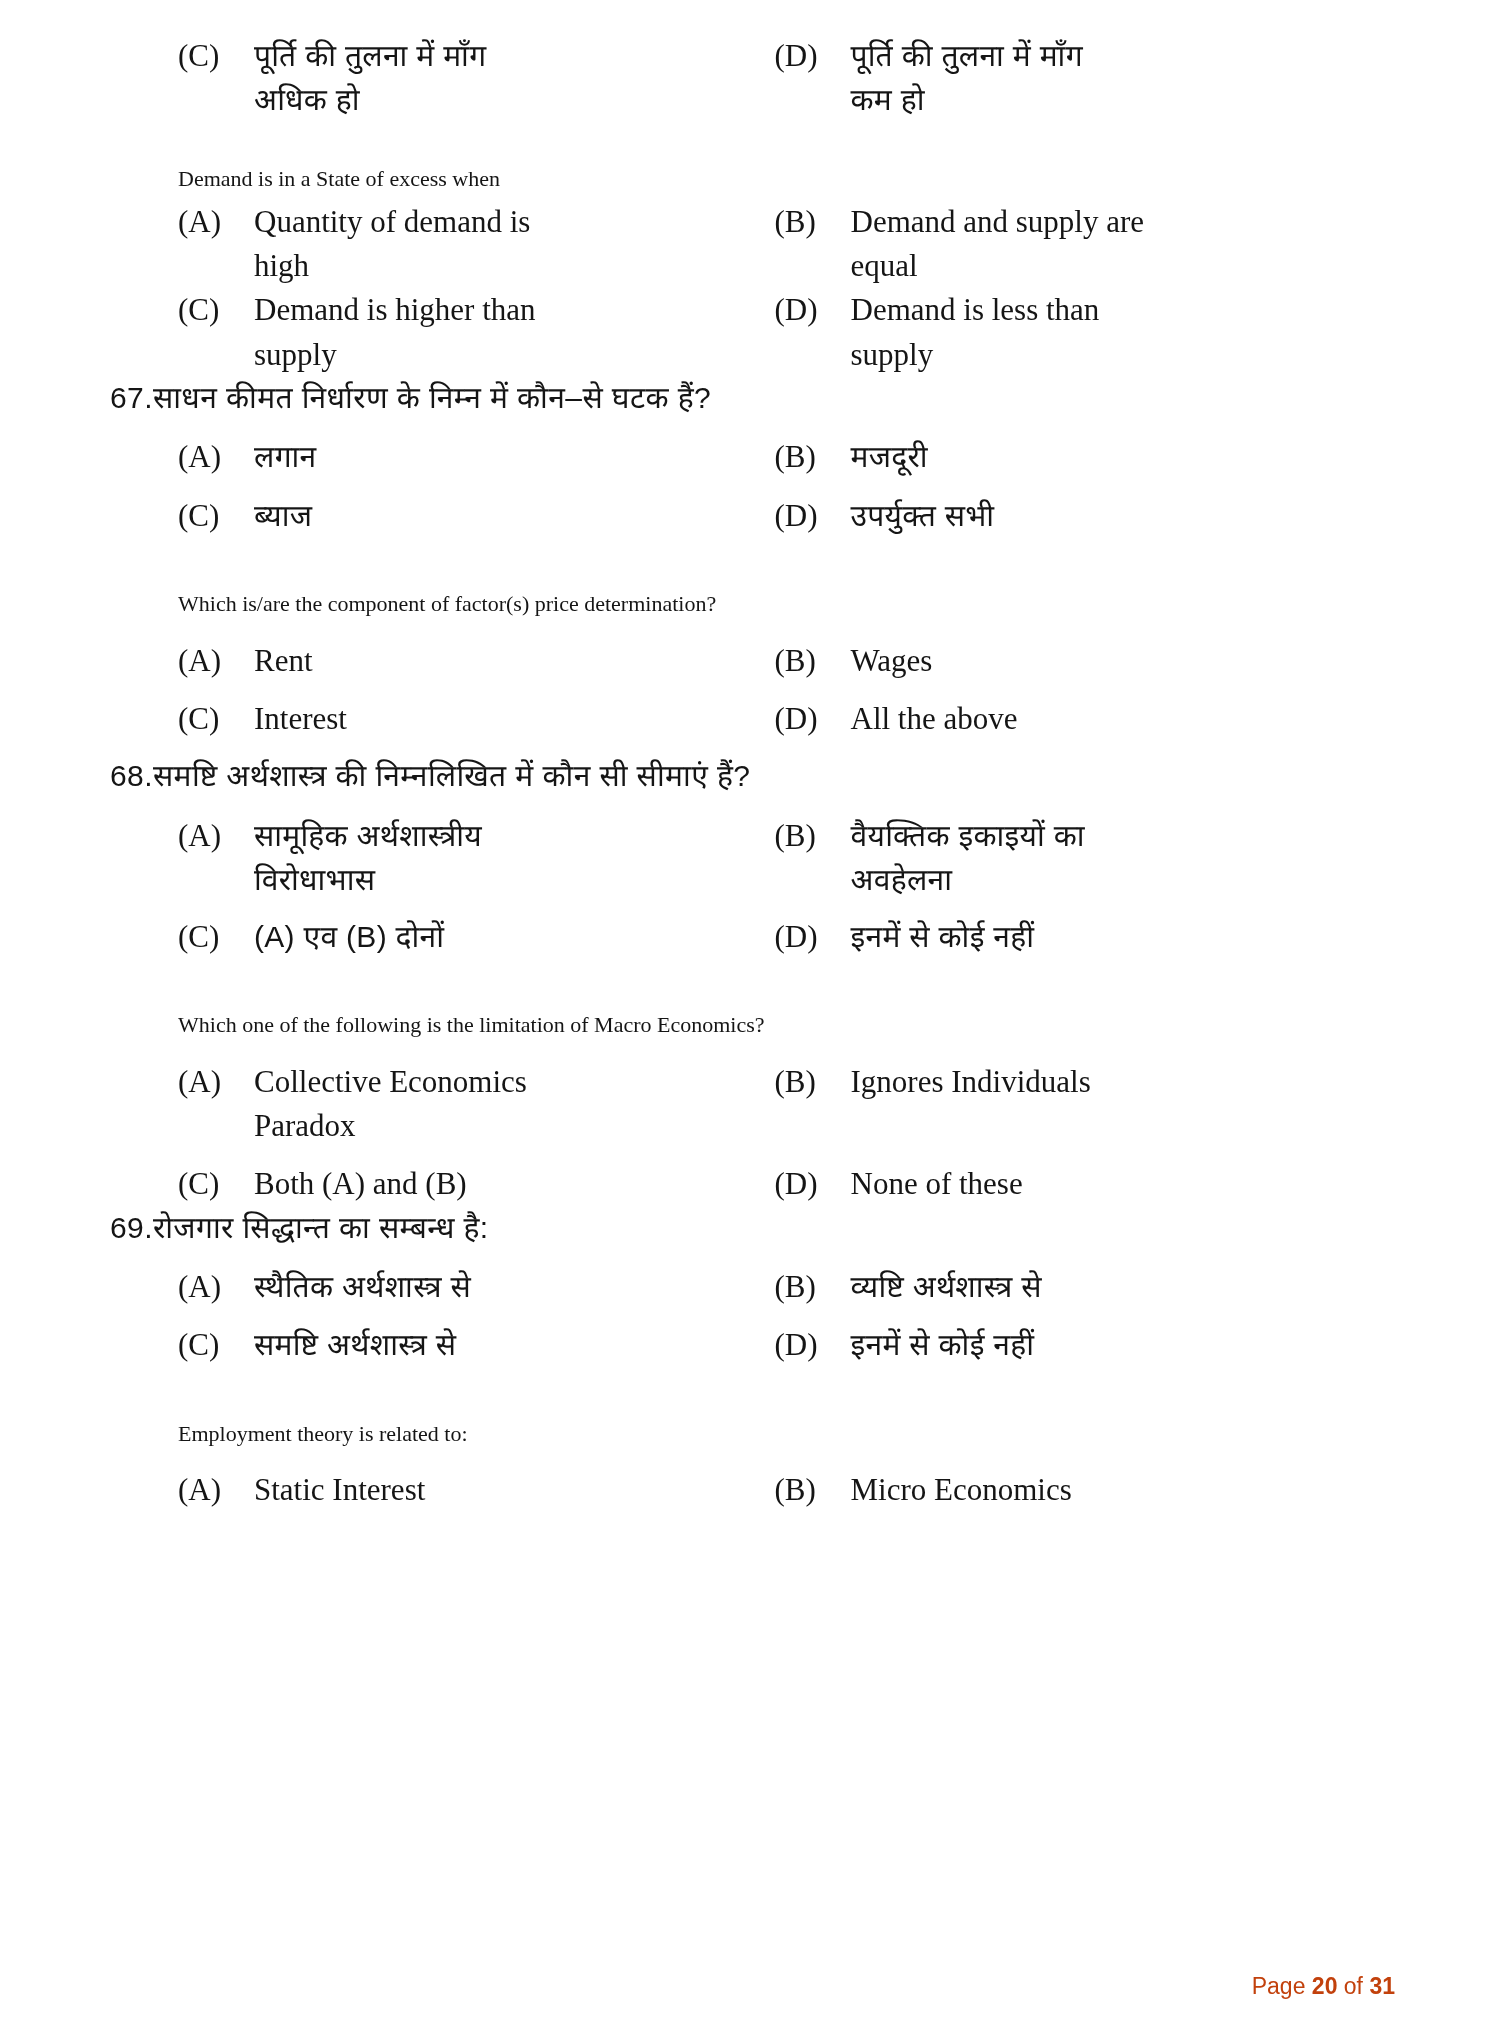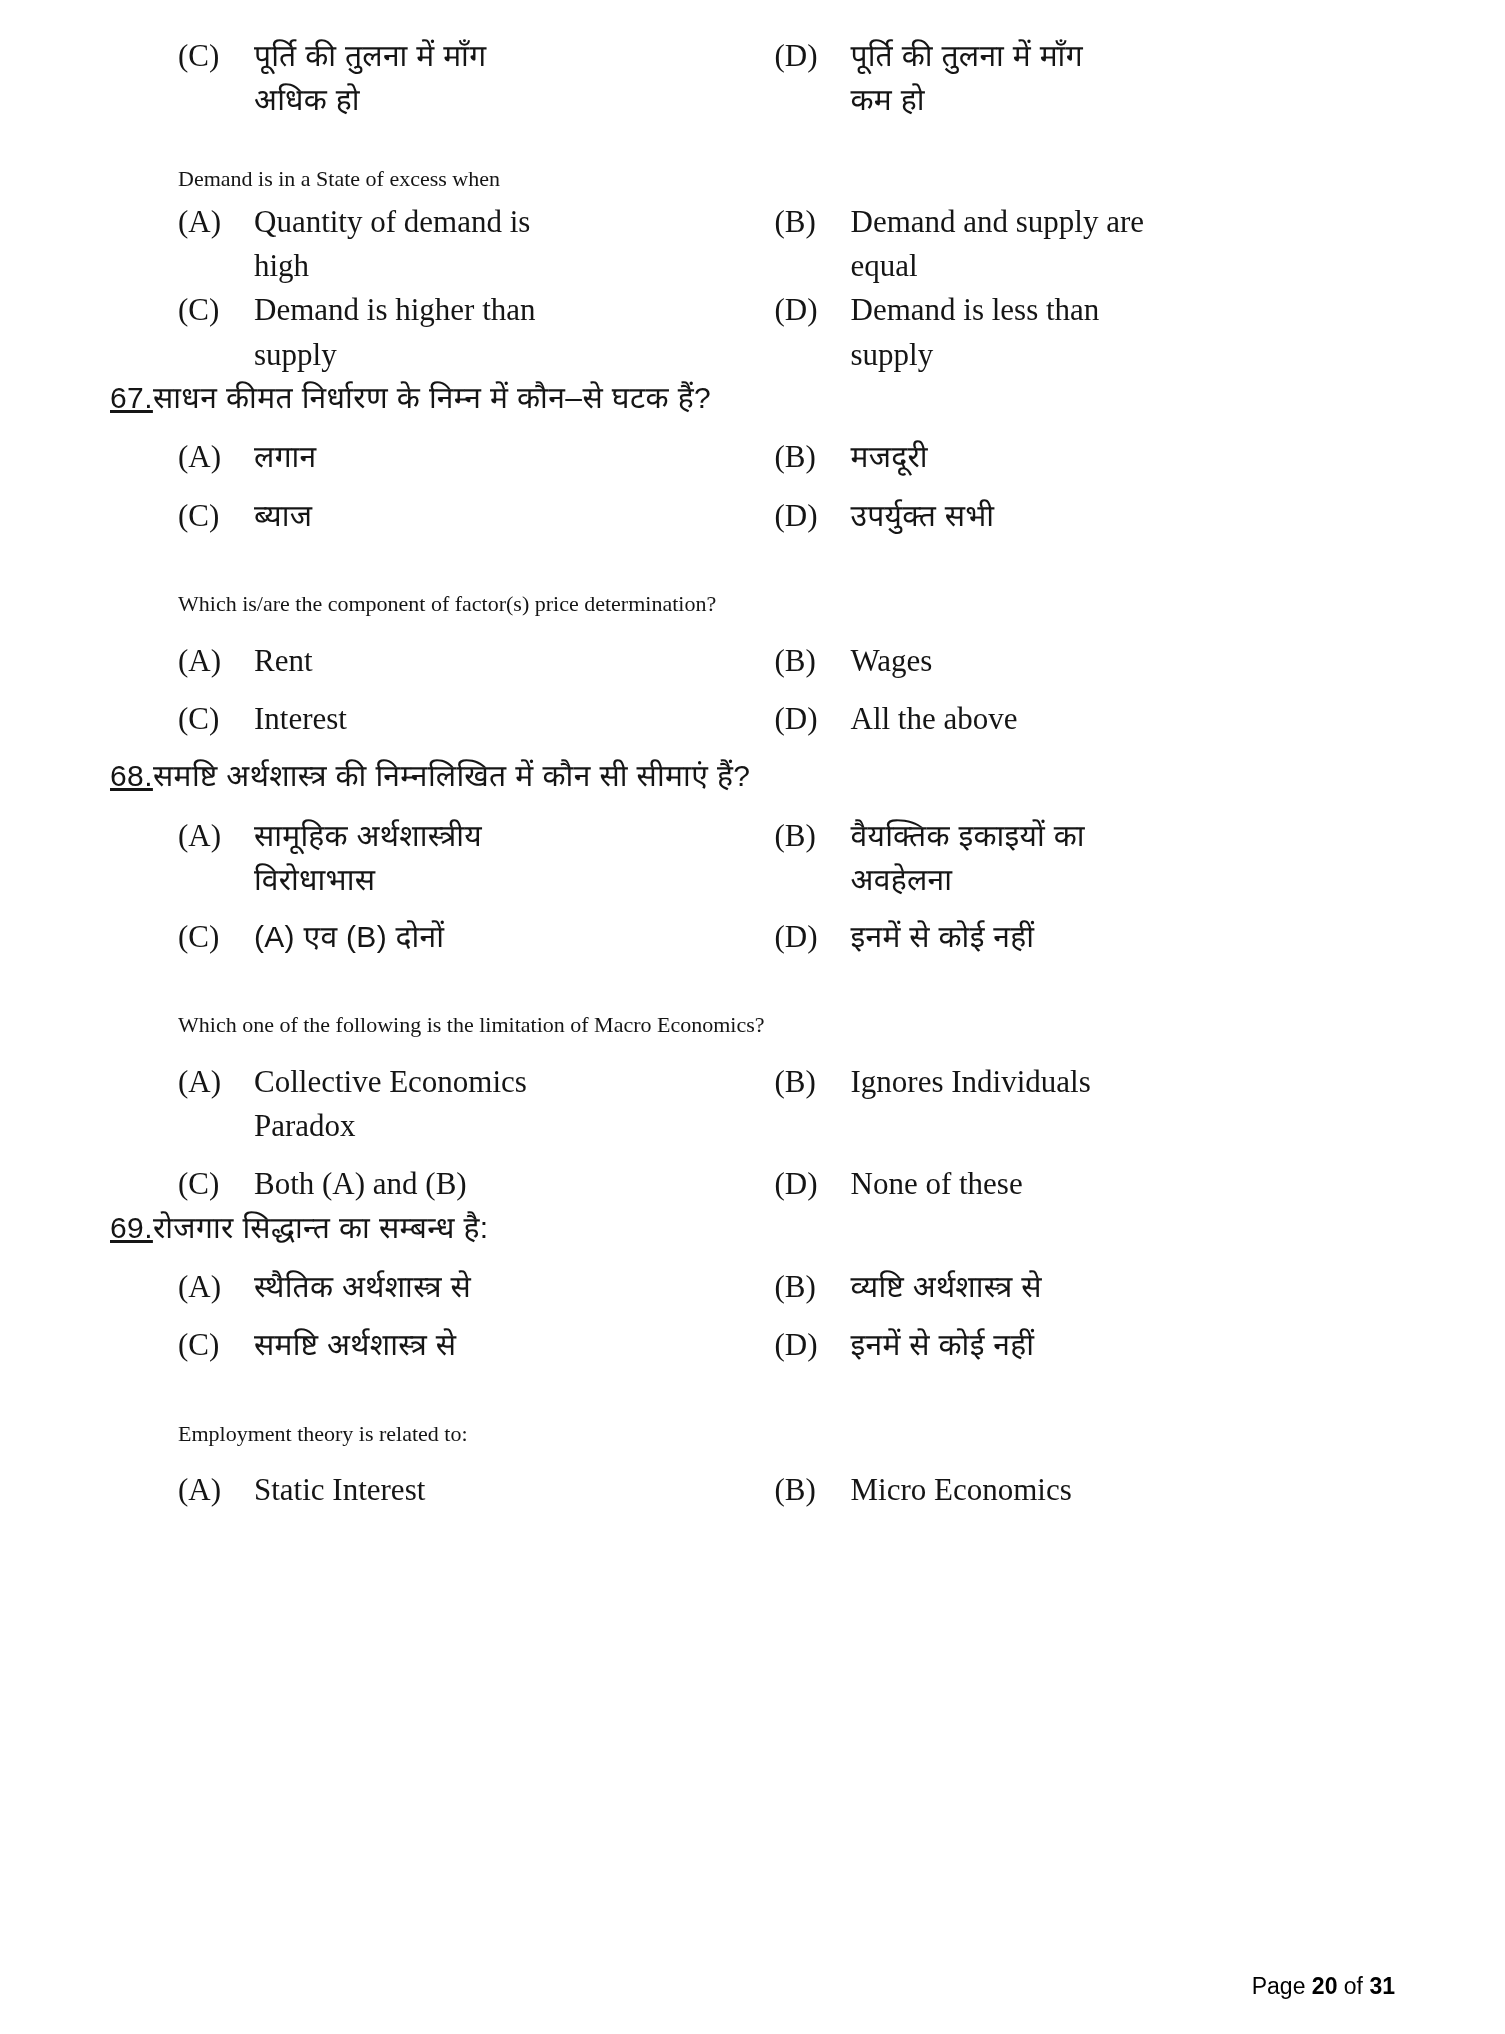--- a/index.html
+++ b/index.html
@@ -27,21 +27,20 @@
   .qline {
     font-size: 31px;
     line-height: 1.28;
     margin: 0 0 6px 0;
     padding-left: 0;
     display: block;
     letter-spacing: 0.1px;
   }
   .qline .qnum {
     display: inline;
-    text-decoration: underline;
   }
   .stem {
     font-size: 22px;
     line-height: 1.3;
     margin: 16px 0 8px 0;
     padding-left: 68px;
     font-family: Liberation Serif, serif;
   }
   .stem.hindi, .qline.hindi {
     font-family: "Liberation Sans", "DejaVu Sans", sans-serif;
@@ -103,21 +102,21 @@
   .gap-md { height: 26px; }
   .gap-lg { height: 34px; }
 
   
   .footer {
     position: absolute;
     right: 110px;
     bottom: 34px;
     font-size: 23px;
     font-family: "Liberation Sans", "DejaVu Sans", sans-serif;
-    color: #000000;
+    color: #c2410c;
     white-space: pre;
   }
   .footer b { font-weight: bold; }
 </style>
 </head>
 <body>
 
 <div class="page">
 
   <div>

